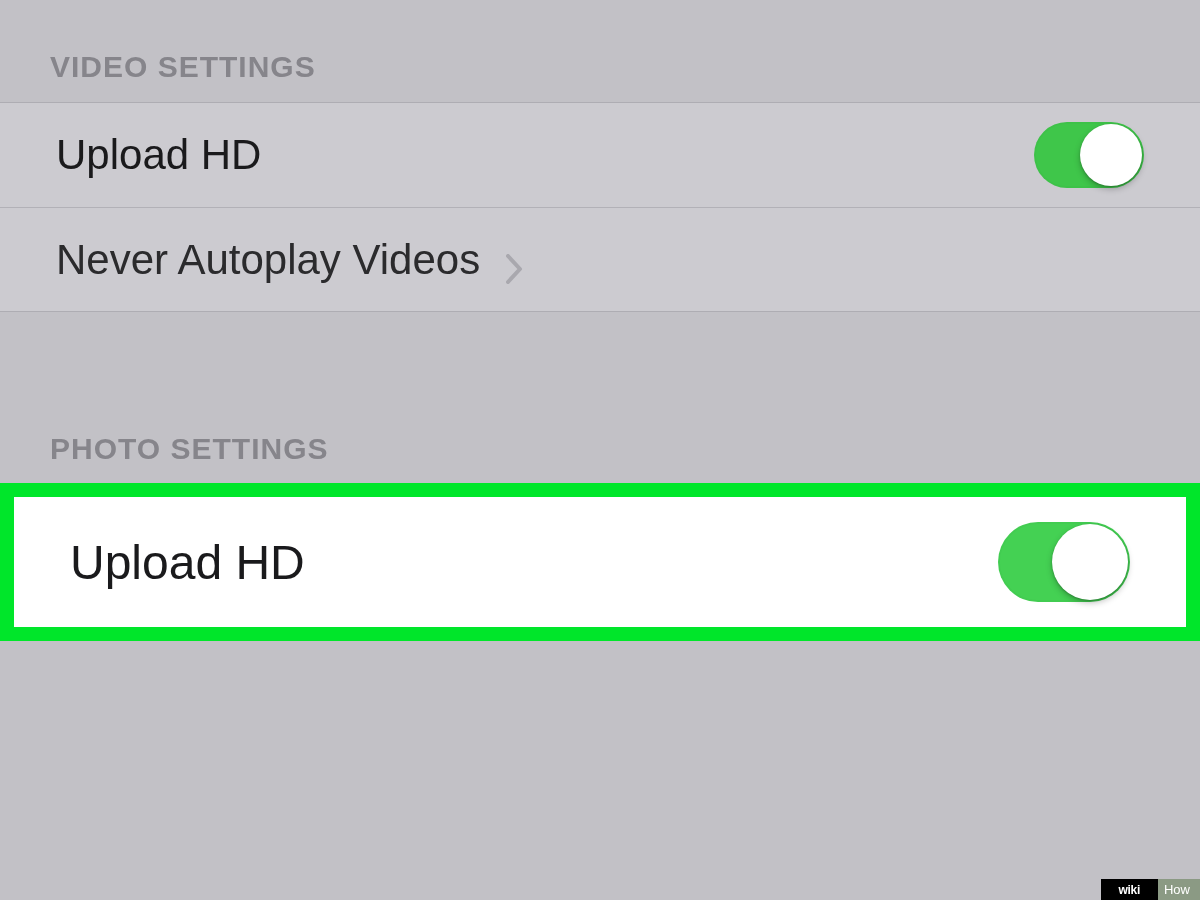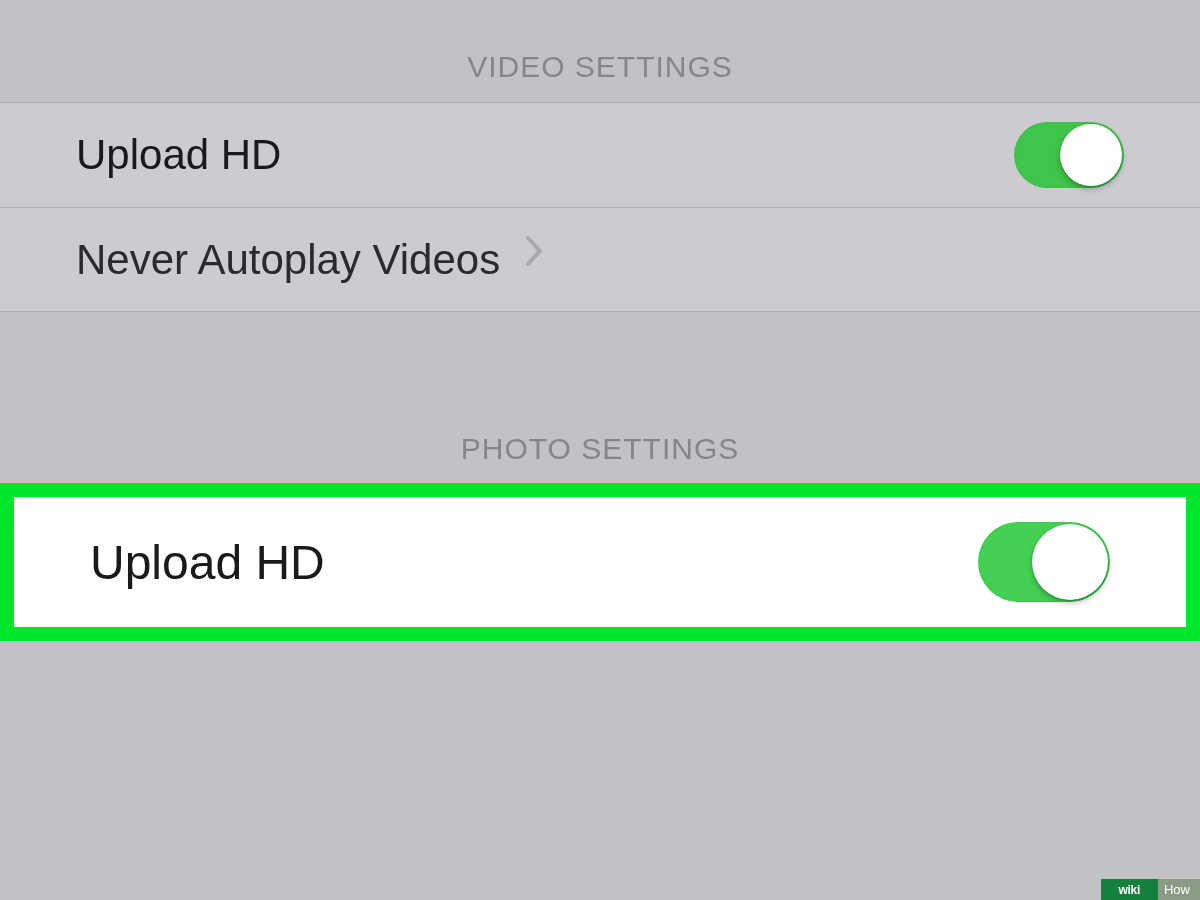--- a/index.html
+++ b/index.html
@@ -15,46 +15,45 @@
     }
     body {
       background: #c2c1c6;
       position: relative;
     }
     .section-header {
       font-size: 30px;
       letter-spacing: 1px;
       color: #86858b;
       padding: 50px 50px 18px 50px;
-      font-weight: 400;
-      text-align: center;
+      font-weight: 700;
     }
     .group {
       background: #cccbd0;
       border-top: 1px solid #aeadb3;
       border-bottom: 1px solid #aeadb3;
     }
     .row {
       display: flex;
       align-items: center;
       justify-content: space-between;
       height: 104px;
-      padding: 0 76px;
+      padding: 0 56px;
     }
     .row + .row {
       border-top: 1px solid #b2b1b7;
     }
     .row-label {
       font-size: 42px;
       color: #1a1a1c;
       font-weight: 400;
     }
     .row-right {
       display: flex;
-      align-items: flex-start;
+      align-items: flex-end;
       gap: 26px;
     }
     .row-value {
       font-size: 42px;
       color: #2b2b2d;
       font-weight: 400;
     }
     .chevron {
       width: 18px;
       height: 30px;
@@ -121,21 +120,21 @@
       display: flex;
       align-items: center;
       background: #8b9a84;
       color: #fff;
       font-size: 13px;
       padding: 0 10px 0 0;
       border-top-left-radius: 4px;
       font-weight: 400;
     }
     .caption-bar .wiki {
-      background: #15803d;
+      background: #000000;
       padding: 0 18px;
       height: 100%;
       display: flex;
       align-items: center;
       margin-right: 6px;
       font-weight: 700;
       font-size: 12px;
       letter-spacing: -0.3px;
     }
     .caption-bar .how {

